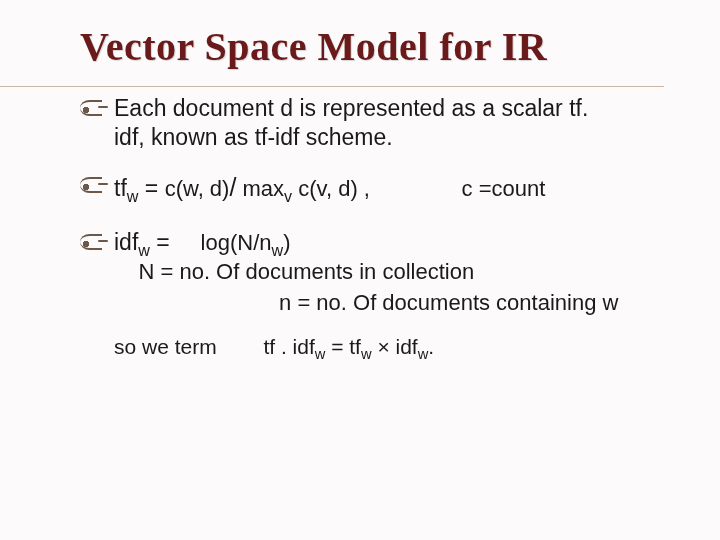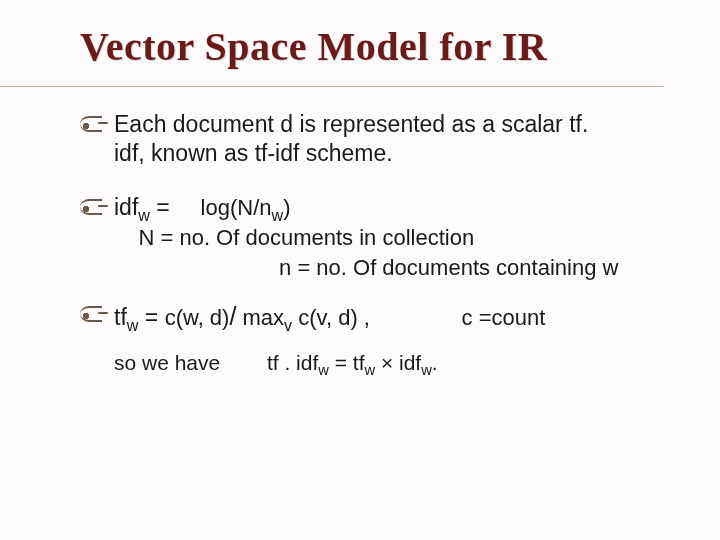--- a/index.html
+++ b/index.html
@@ -31,21 +31,21 @@
   .rule {
     position: absolute;
     left: 0;
     right: 0;
     top: 86px;
     height: 0;
     border-top: 1px solid #c9b8a8;
   }
   ul.content {
     list-style: none;
-    margin: 40px 0 0 0;
+    margin: 24px 0 0 0;
     padding: 0;
   }
   ul.content > li {
     position: relative;
     padding-left: 34px;
     margin-bottom: 18px;
     font-size: 23px;
     line-height: 1.28;
   }
   ul.content > li::before {
@@ -103,28 +103,28 @@
   <h1 class="title">Vector Space Model for IR</h1>
   <div class="rule"></div>
 
   <ul class="content">
 
     <li>
       <span>Each document d is represented as a scalar tf. idf, known as tf-idf scheme.</span>
     </li>
 
 
+    <li class="small">
+      <span>tf</span><span class="sub">w</span><span>   =  </span><span style="font-size:22px">c(w, d)</span><span style="font-size:25px">/</span><span style="font-size:22px"> max</span><span class="sub">v</span><span style="font-size:22px"> c(v, d) ,</span><span style="white-space:pre; font-size:22px">               c =count</span>
+    </li>
+
     <li class="small" style="margin-top:24px;">
       <span>idf</span><span class="sub">w</span><span>  = </span><span style="white-space:pre; font-size:22px">    log(N/n</span><span class="sub">w</span><span style="font-size:22px">)</span><span style="white-space:pre; font-size:22px">    N = no. Of documents in collection</span>
       <span style="white-space:pre; font-size:22px; display:block; margin-top:2px;">                           n = no. Of documents containing w</span>
     </li>
 
-    <li class="small">
-      <span>tf</span><span class="sub">w</span><span>   =  </span><span style="font-size:22px">c(w, d)</span><span style="font-size:25px">/</span><span style="font-size:22px"> max</span><span class="sub">v</span><span style="font-size:22px"> c(v, d) ,</span><span style="white-space:pre; font-size:22px">               c =count</span>
-    </li>
-
   </ul>
 
   <div class="sowehave">
-    <span>so we have</span><span style="white-space:pre">        tf . idf</span><span class="sub">w</span><span> = tf</span><span class="sub">w</span><span> × idf</span><span class="sub">w</span><span>.</span>
+    <span>so we term</span><span style="white-space:pre">        tf . idf</span><span class="sub">w</span><span> = tf</span><span class="sub">w</span><span> × idf</span><span class="sub">w</span><span>.</span>
   </div>
 
 </div>
 
 </body></html>

